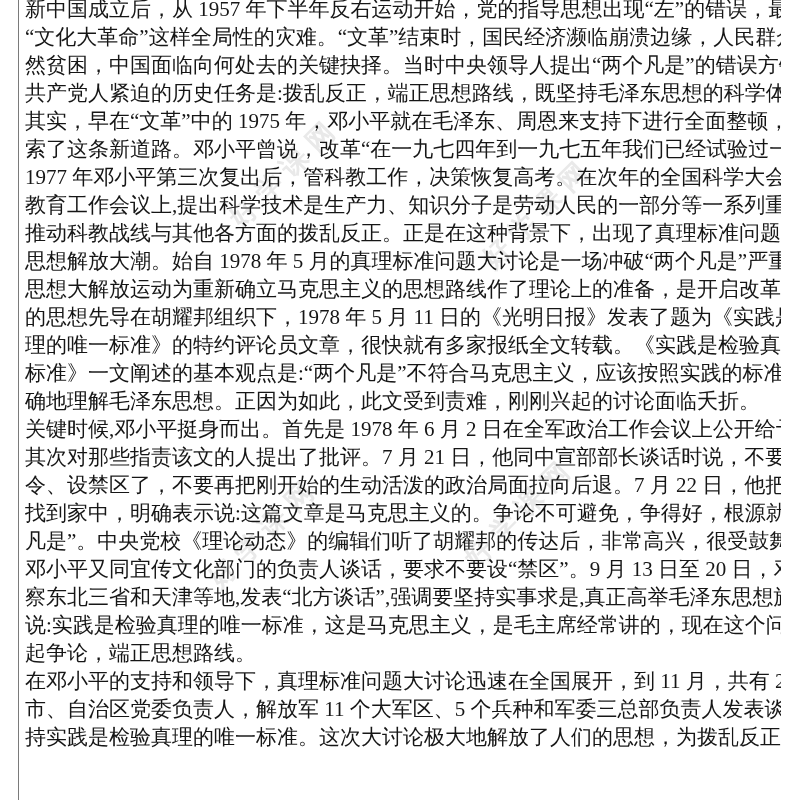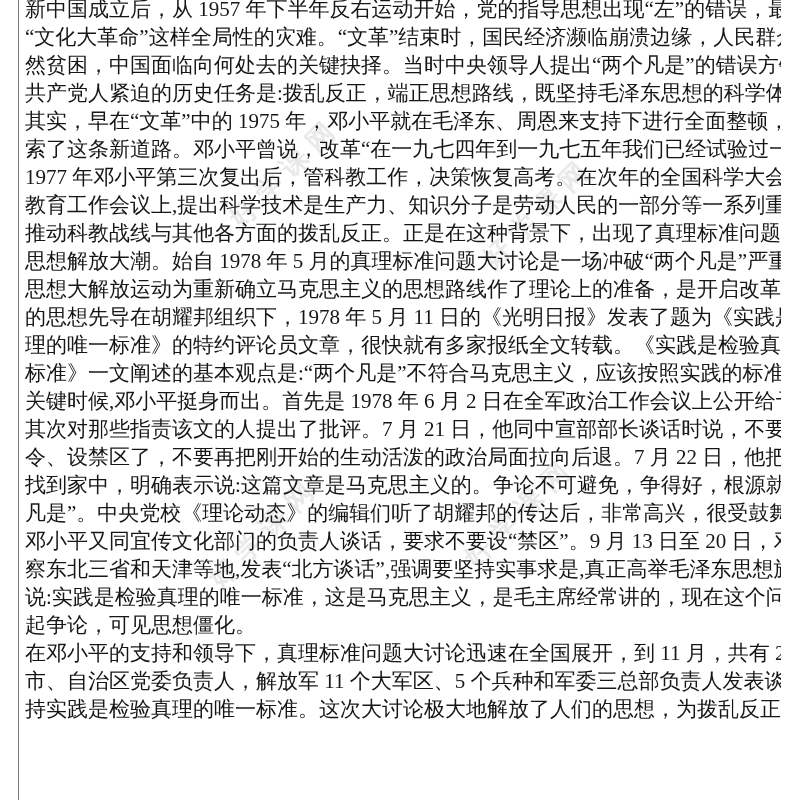--- a/index.html
+++ b/index.html
@@ -74,26 +74,27 @@
       <div class="line">其实，早在“文革”中的 1975 年，邓小平就在毛泽东、周恩来支持下进行全面整顿，初步探</div>
       <div class="line">索了这条新道路。邓小平曾说，改革“在一九七四年到一九七五年我们已经试验过一段”，“改</div>
       <div class="line">1977 年邓小平第三次复出后，管科教工作，决策恢复高考。在次年的全国科学大会、全国</div>
       <div class="line">教育工作会议上,提出科学技术是生产力、知识分子是劳动人民的一部分等一系列重要观点,</div>
       <div class="line">推动科教战线与其他各方面的拨乱反正。正是在这种背景下，出现了真理标准问题大讨论的</div>
       <div class="line">思想解放大潮。始自 1978 年 5 月的真理标准问题大讨论是一场冲破“两个凡是”严重束缚的</div>
       <div class="line">思想大解放运动为重新确立马克思主义的思想路线作了理论上的准备，是开启改革开放大幕</div>
       <div class="line">的思想先导在胡耀邦组织下，1978 年 5 月 11 日的《光明日报》发表了题为《实践是检验真</div>
       <div class="line">理的唯一标准》的特约评论员文章，很快就有多家报纸全文转载。《实践是检验真理的唯一</div>
       <div class="line">标准》一文阐述的基本观点是:“两个凡是”不符合马克思主义，应该按照实践的标准，完整准</div>
+      <div class="line para-end">确地理解毛泽东思想。正因为如此，此文受到责难，刚刚兴起的讨论面临夭折。</div>
       <div class="line">关键时候,邓小平挺身而出。首先是 1978 年 6 月 2 日在全军政治工作会议上公开给予支持,</div>
       <div class="line">其次对那些指责该文的人提出了批评。7 月 21 日，他同中宣部部长谈话时说，不要再下禁</div>
       <div class="line">令、设禁区了，不要再把刚开始的生动活泼的政治局面拉向后退。7 月 22 日，他把胡耀邦</div>
       <div class="line">找到家中，明确表示说:这篇文章是马克思主义的。争论不可避免，争得好，根源就是“两个</div>
       <div class="line">凡是”。中央党校《理论动态》的编辑们听了胡耀邦的传达后，非常高兴，很受鼓舞。8 月，</div>
       <div class="line">邓小平又同宜传文化部门的负责人谈话，要求不要设“禁区”。9 月 13 日至 20 日，邓小平视</div>
       <div class="line">察东北三省和天津等地,发表“北方谈话”,强调要坚持实事求是,真正高举毛泽东思想旗帜，</div>
       <div class="line">说:实践是检验真理的唯一标准，这是马克思主义，是毛主席经常讲的，现在这个问题还要引</div>
-      <div class="line para-end">起争论，可见思想僵化。</div>
+      <div class="line para-end">起争论，端正思想路线。</div>
       <div class="line">在邓小平的支持和领导下，真理标准问题大讨论迅速在全国展开，到 11 月，共有 21 个省、</div>
       <div class="line">市、自治区党委负责人，解放军 11 个大军区、5 个兵种和军委三总部负责人发表谈话，支</div>
       <div class="line">持实践是检验真理的唯一标准。这次大讨论极大地解放了人们的思想，为拨乱反正的顺利进</div>
     </div>
 </div>
 
 </body></html>

